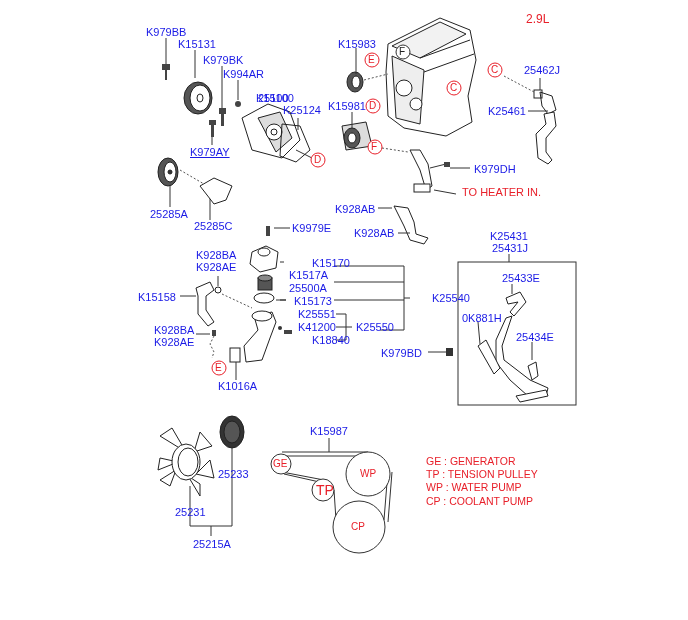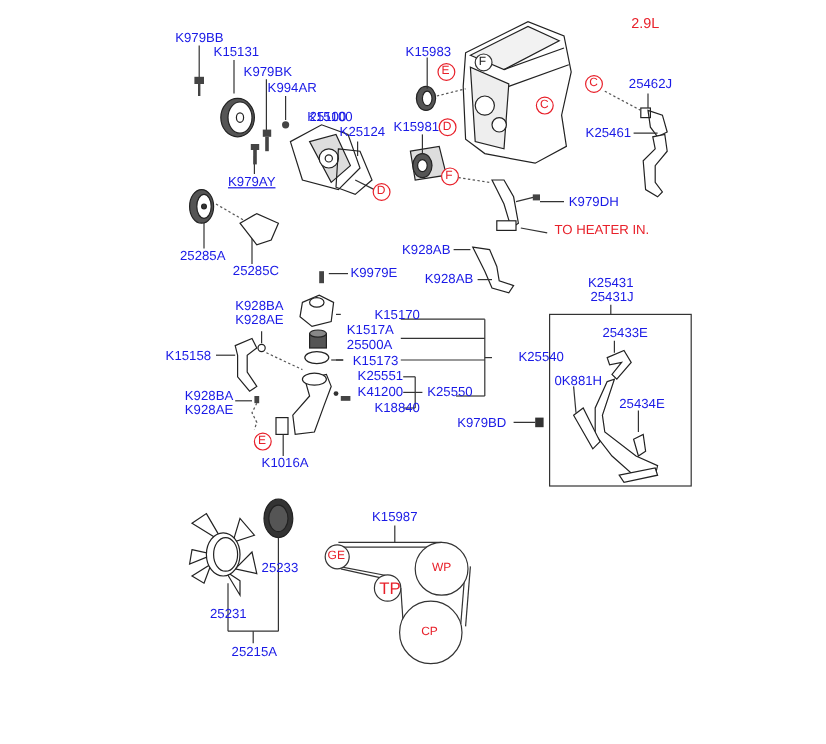--- a/index.html
+++ b/index.html
@@ -280,13 +280,19 @@
 <div class="lbl red" style="left:491px;top:64px;font-size:10px;">C</div>
 <div class="lbl red" style="left:371px;top:141px;font-size:10px;">F</div>
 <div class="lbl red" style="left:215px;top:362px;font-size:10px;">E</div>
 <div class="lbl" style="left:399px;top:46px;font-size:10px;color:#222;">F</div>
 
 <div class="lbl red" style="left:273px;top:458px;font-size:10px;">GE</div>
 <div class="lbl red" style="left:316px;top:484px;font-size:14px;">TP</div>
 <div class="lbl red" style="left:360px;top:468px;font-size:10px;">WP</div>
 <div class="lbl red" style="left:351px;top:521px;font-size:10px;">CP</div>
 
+<div class="legend" style="left:426px;top:455px;">
+  <div>GE : GENERATOR</div>
+  <div>TP : TENSION PULLEY</div>
+  <div style="margin-top:1px">WP : WATER PUMP</div>
+  <div style="margin-top:1px">CP : COOLANT PUMP</div>
 </div>
+</div>
 
 </body></html>

